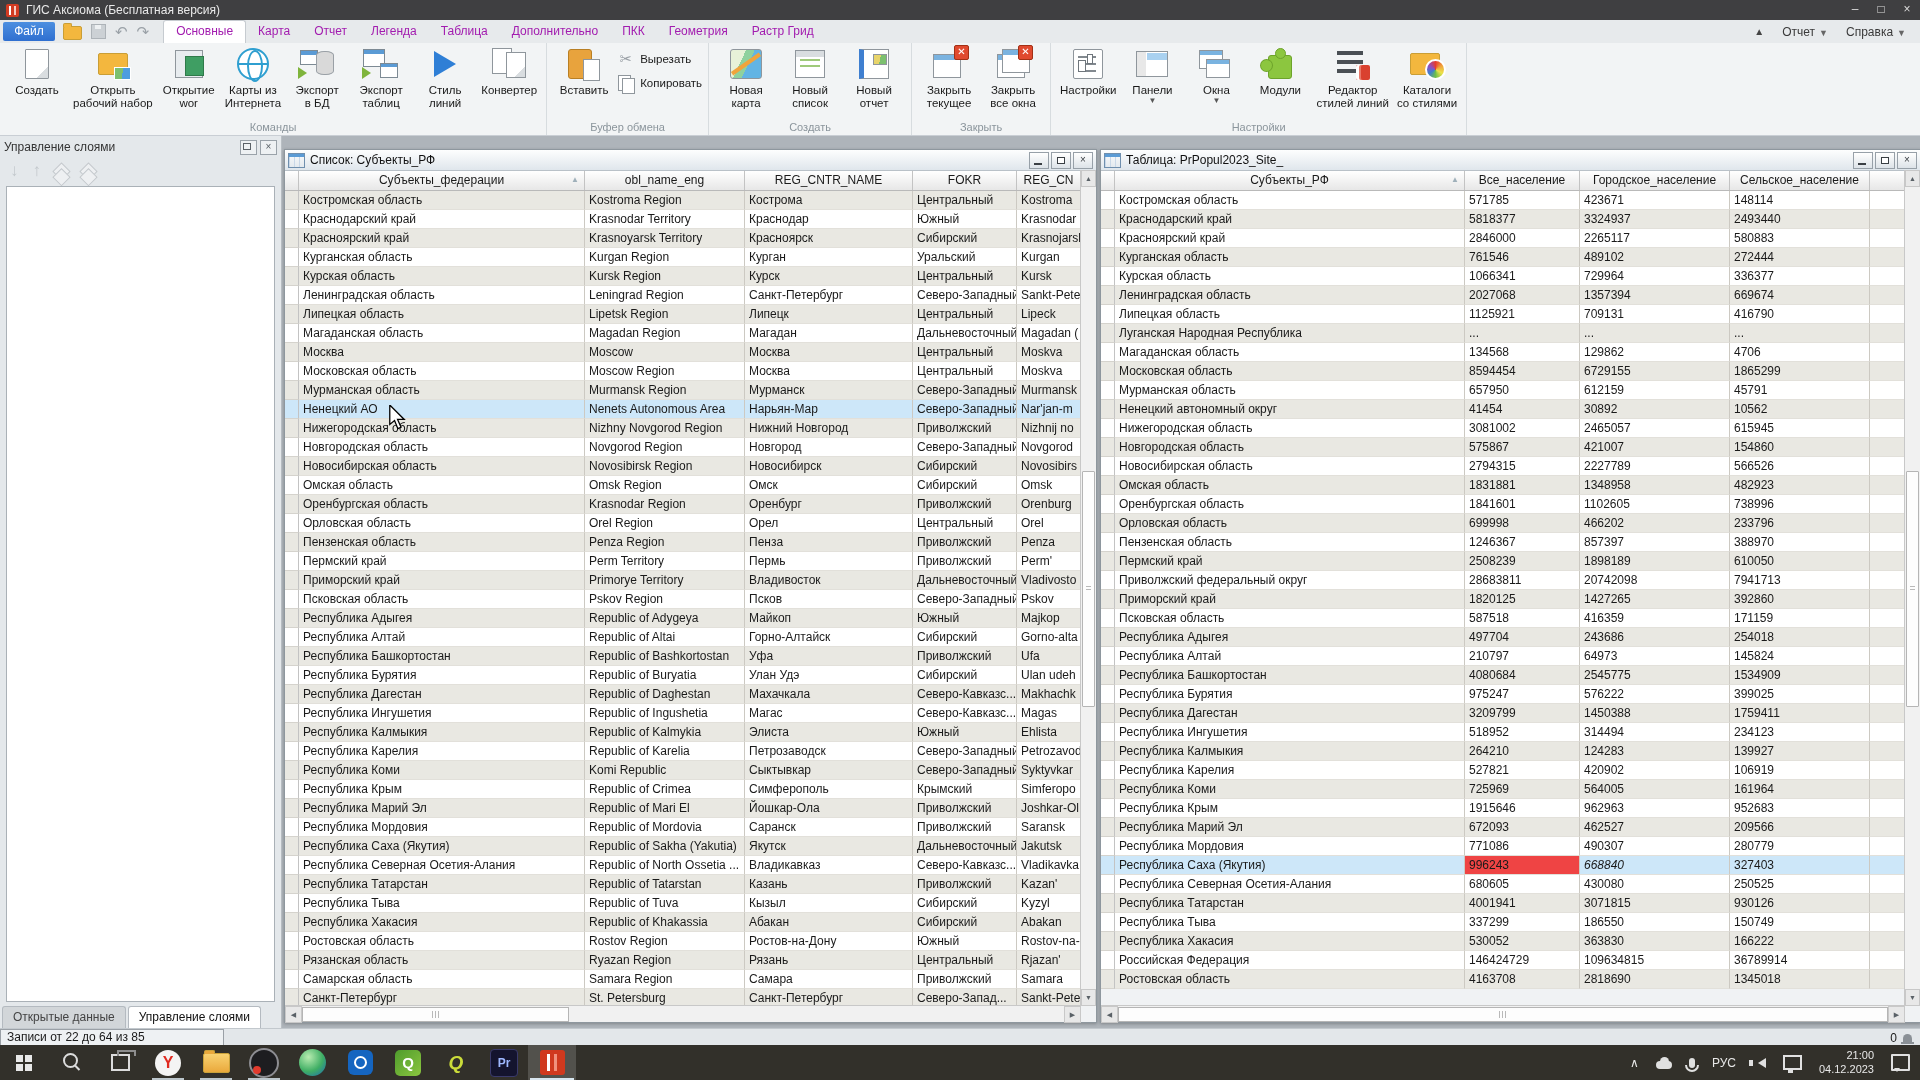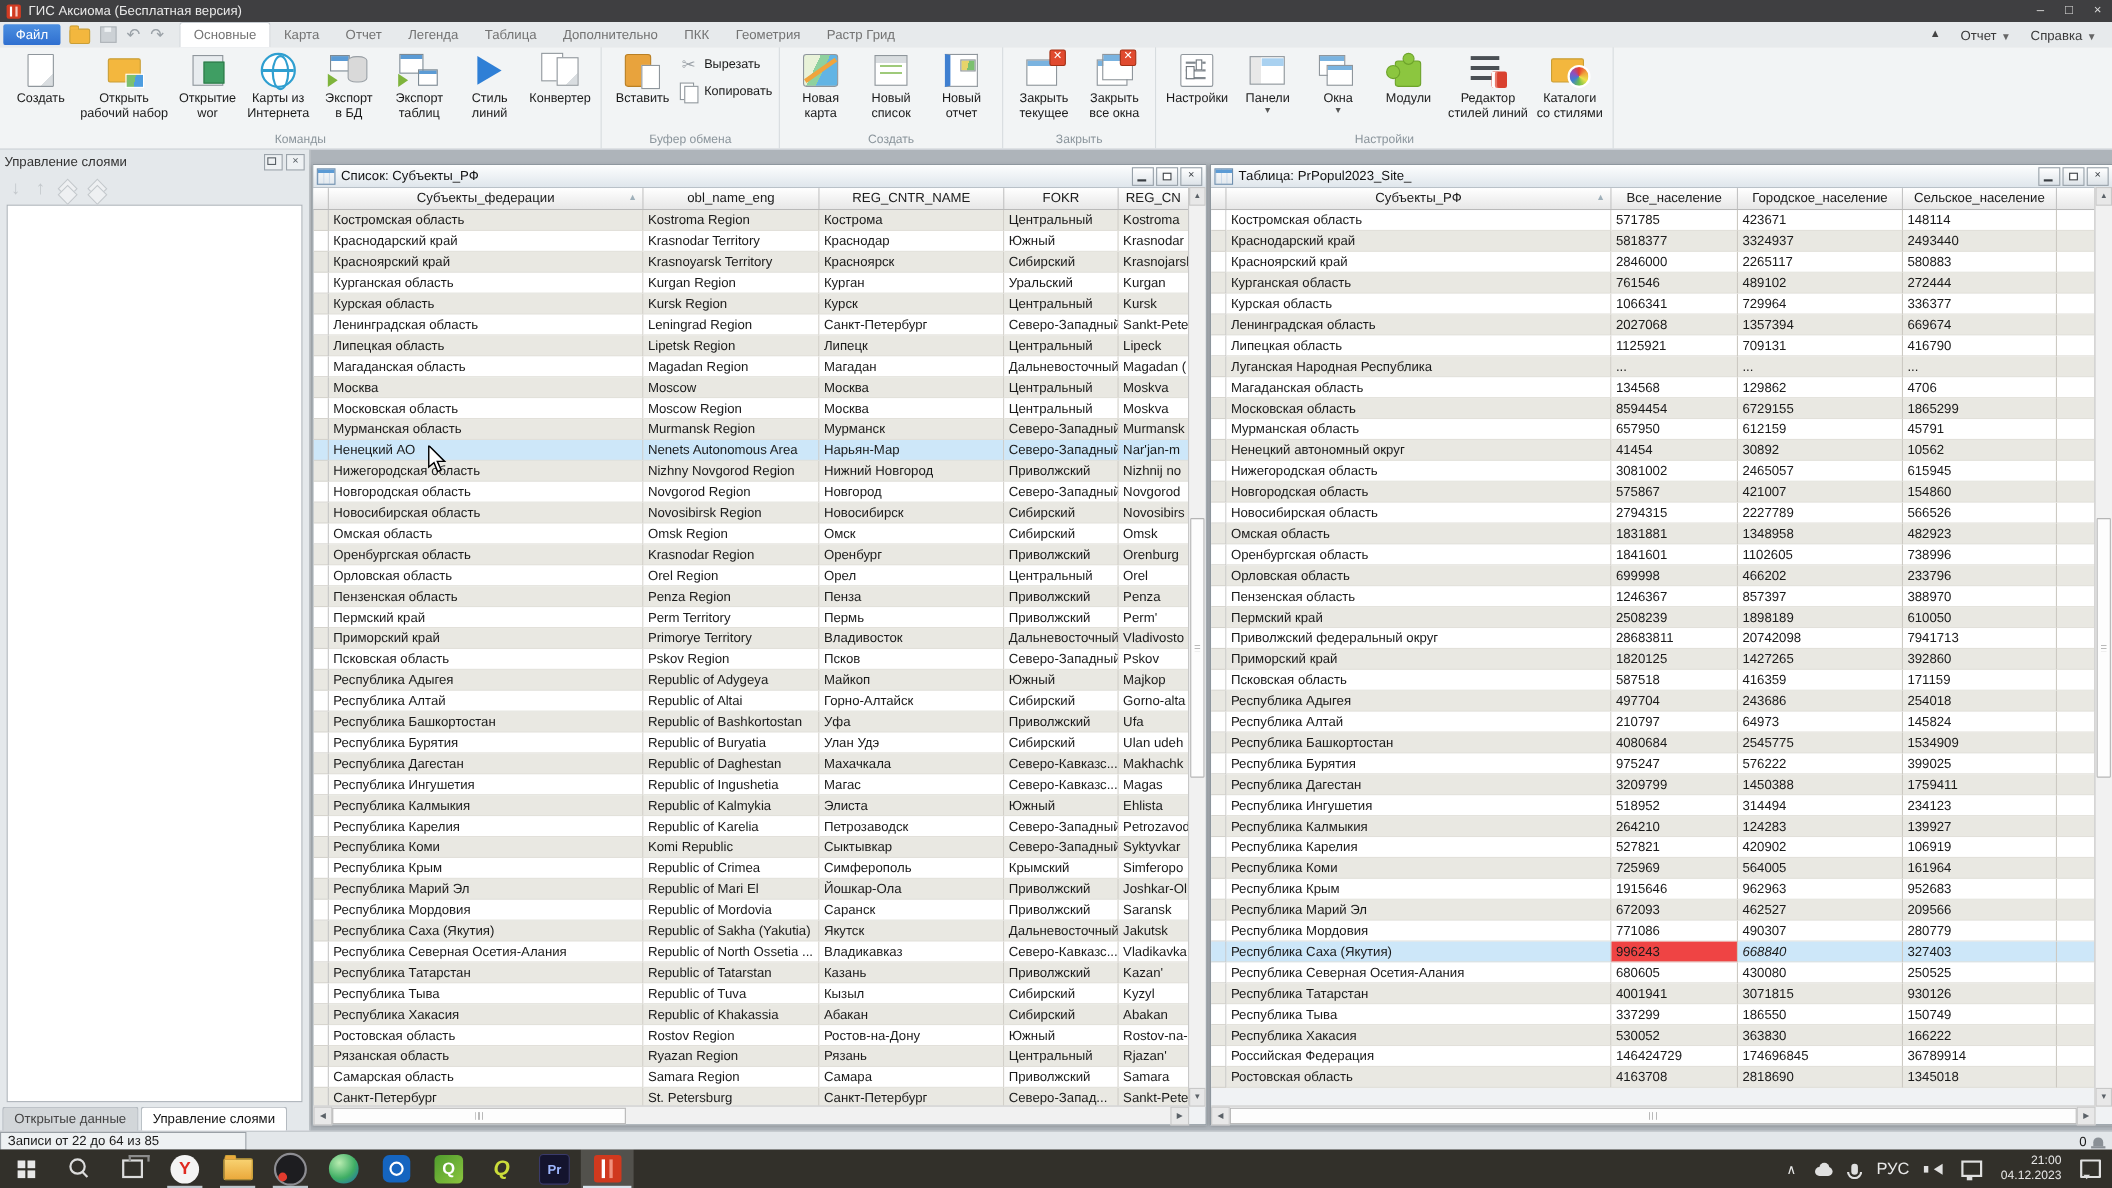--- a/index.html
+++ b/index.html
@@ -15,21 +15,21 @@
   
   #menurow{position:absolute;left:0;top:20px;width:1920px;height:23px;background:#e7eaec;border-bottom:1px solid #d7dbde;display:flex;align-items:center}
   #filebtn{margin-left:3px;width:52px;height:19px;border-radius:2px;background:linear-gradient(#4c8fe0,#1f62c4);color:#fff;text-align:center;line-height:19px}
   .qa{display:flex;align-items:center;margin-left:8px;gap:9px}
   .qa-folder{width:17px;height:12px;background:#f3b73e;border:1px solid #c99e36;border-radius:2px;position:relative;top:1px}
   .qa-folder::before{content:'';position:absolute;top:-4px;left:-1px;width:7px;height:3px;background:#f3b73e;border:1px solid #c99e36;border-bottom:none;border-radius:2px 2px 0 0}
   .qa-save{width:13px;height:13px;background:#ccd1d5;border:1px solid #adb3b8;position:relative}
   .qa-save::after{content:'';position:absolute;left:3px;top:0;width:6px;height:4px;background:#eef1f3}
   .qa-arrow{color:#9aa1a7;font-size:15px;line-height:14px}
   #tabs{display:flex;margin-left:14px;height:23px}
-  #tabs .tab{padding:0 12px;line-height:22px;color:#737373}
+  #tabs .tab{padding:0 12px;line-height:22px;color:#a21caf}
   #tabs .tab.active{background:#fff;border:1px solid #c6cbd0;border-bottom:none;border-radius:3px 3px 0 0;line-height:20px}
   #menuright{margin-left:auto;display:flex;align-items:center;gap:18px;margin-right:14px;color:#3a3a3a}
   #menuright .chev{font-size:10px;color:#444}
   #menuright .dd{font-size:9px;color:#666;margin-left:4px}
   
   #ribbon{position:absolute;left:0;top:43px;width:1920px;height:92px;background:#f2f4f5;border-bottom:1px solid #c9ced4;display:flex}
   .rgroup{display:flex;flex-direction:column;border-right:1px solid #d7dcdf;padding:2px 6px 0 6px}
   .ritems{display:flex;flex:1;align-items:flex-start;gap:2px}
   .rlbl{ text-align:center;color:#8b959c;font-size:11px;height:16px;line-height:16px}
   .ritem{display:flex;flex-direction:column;align-items:center;min-width:56px;padding:1px 3px;border-radius:2px}
@@ -182,21 +182,21 @@
   .i-qgis-alt{width:26px;height:26px;color:#cbdc3a;font-weight:bold;font-style:italic;font-size:19px;display:flex;align-items:center;justify-content:center}
   .i-premiere{width:26px;height:26px;border-radius:4px;background:#14142e;border:1px solid #3a3a6a;color:#9fb8ff;font-weight:bold;font-size:12px;display:flex;align-items:center;justify-content:center}
   .i-axioma{width:25px;height:25px;border-radius:3px;background:#d0391e;position:relative}
   .i-axioma::after{content:'';position:absolute;left:7px;top:4px;width:4px;height:17px;border-left:3px solid #fff;border-right:3px solid #f0917d}
   #tray{margin-left:auto;display:flex;align-items:center;gap:17px;margin-right:10px;color:#e8e8e8}
   .i-hidden-icons{font-size:12px;color:#e8e8e8}
   .i-cloud{width:16px;height:8px;background:#e0e0e0;border-radius:6px;position:relative;margin-top:4px}
   .i-cloud::before{content:'';position:absolute;width:9px;height:9px;border-radius:50%;background:#e0e0e0;left:4px;top:-4px}
   .i-microphone{width:6px;height:10px;background:#e0e0e0;border-radius:3px;position:relative}
   .i-microphone::after{content:'';position:absolute;width:10px;height:5px;border:2px solid #e0e0e0;border-top:none;border-radius:0 0 7px 7px;left:-4px;top:7px}
-  .lang{font-size:15px}
+  .lang{font-size:12px}
   .i-volume{width:0;height:0;border:5px solid transparent;border-right:8px solid #e0e0e0;position:relative}
   .i-volume::before{content:'';position:absolute;left:-9px;top:-3px;width:4px;height:6px;background:#e0e0e0}
   .i-network{width:15px;height:11px;border:2px solid #e0e0e0;position:relative}
   .i-network::after{content:'';position:absolute;left:3px;bottom:-5px;width:5px;height:3px;background:#e0e0e0}
   #clock{text-align:right;font-size:11px;line-height:1.25}
   .i-notification{width:15px;height:13px;border:2px solid #e0e0e0;border-radius:1px;position:relative}
   .i-notification::after{content:'';position:absolute;left:1px;bottom:-6px;width:0;height:0;border:3px solid transparent;border-top:4px solid #e0e0e0}
   
   #cursor{position:absolute;left:388px;top:405px;z-index:99}
 </style>
@@ -1109,21 +1109,21 @@
         <div class="c">Республика Хакасия</div>
         <div class="c">530052</div>
         <div class="c">363830</div>
         <div class="c">166222</div>
         <div class="c"></div>
       </div>
       <div class="trow w" style="grid-template-columns: 14px 350px 115px 150px 140px 1fr;">
         <div class="c stubc"></div>
         <div class="c">Российская Федерация</div>
         <div class="c">146424729</div>
-        <div class="c">174696845</div>
+        <div class="c">109634815</div>
         <div class="c">36789914</div>
         <div class="c"></div>
       </div>
       <div class="trow g" style="grid-template-columns: 14px 350px 115px 150px 140px 1fr;">
         <div class="c stubc"></div>
         <div class="c">Ростовская область</div>
         <div class="c">4163708</div>
         <div class="c">2818690</div>
         <div class="c">1345018</div>
         <div class="c"></div>

